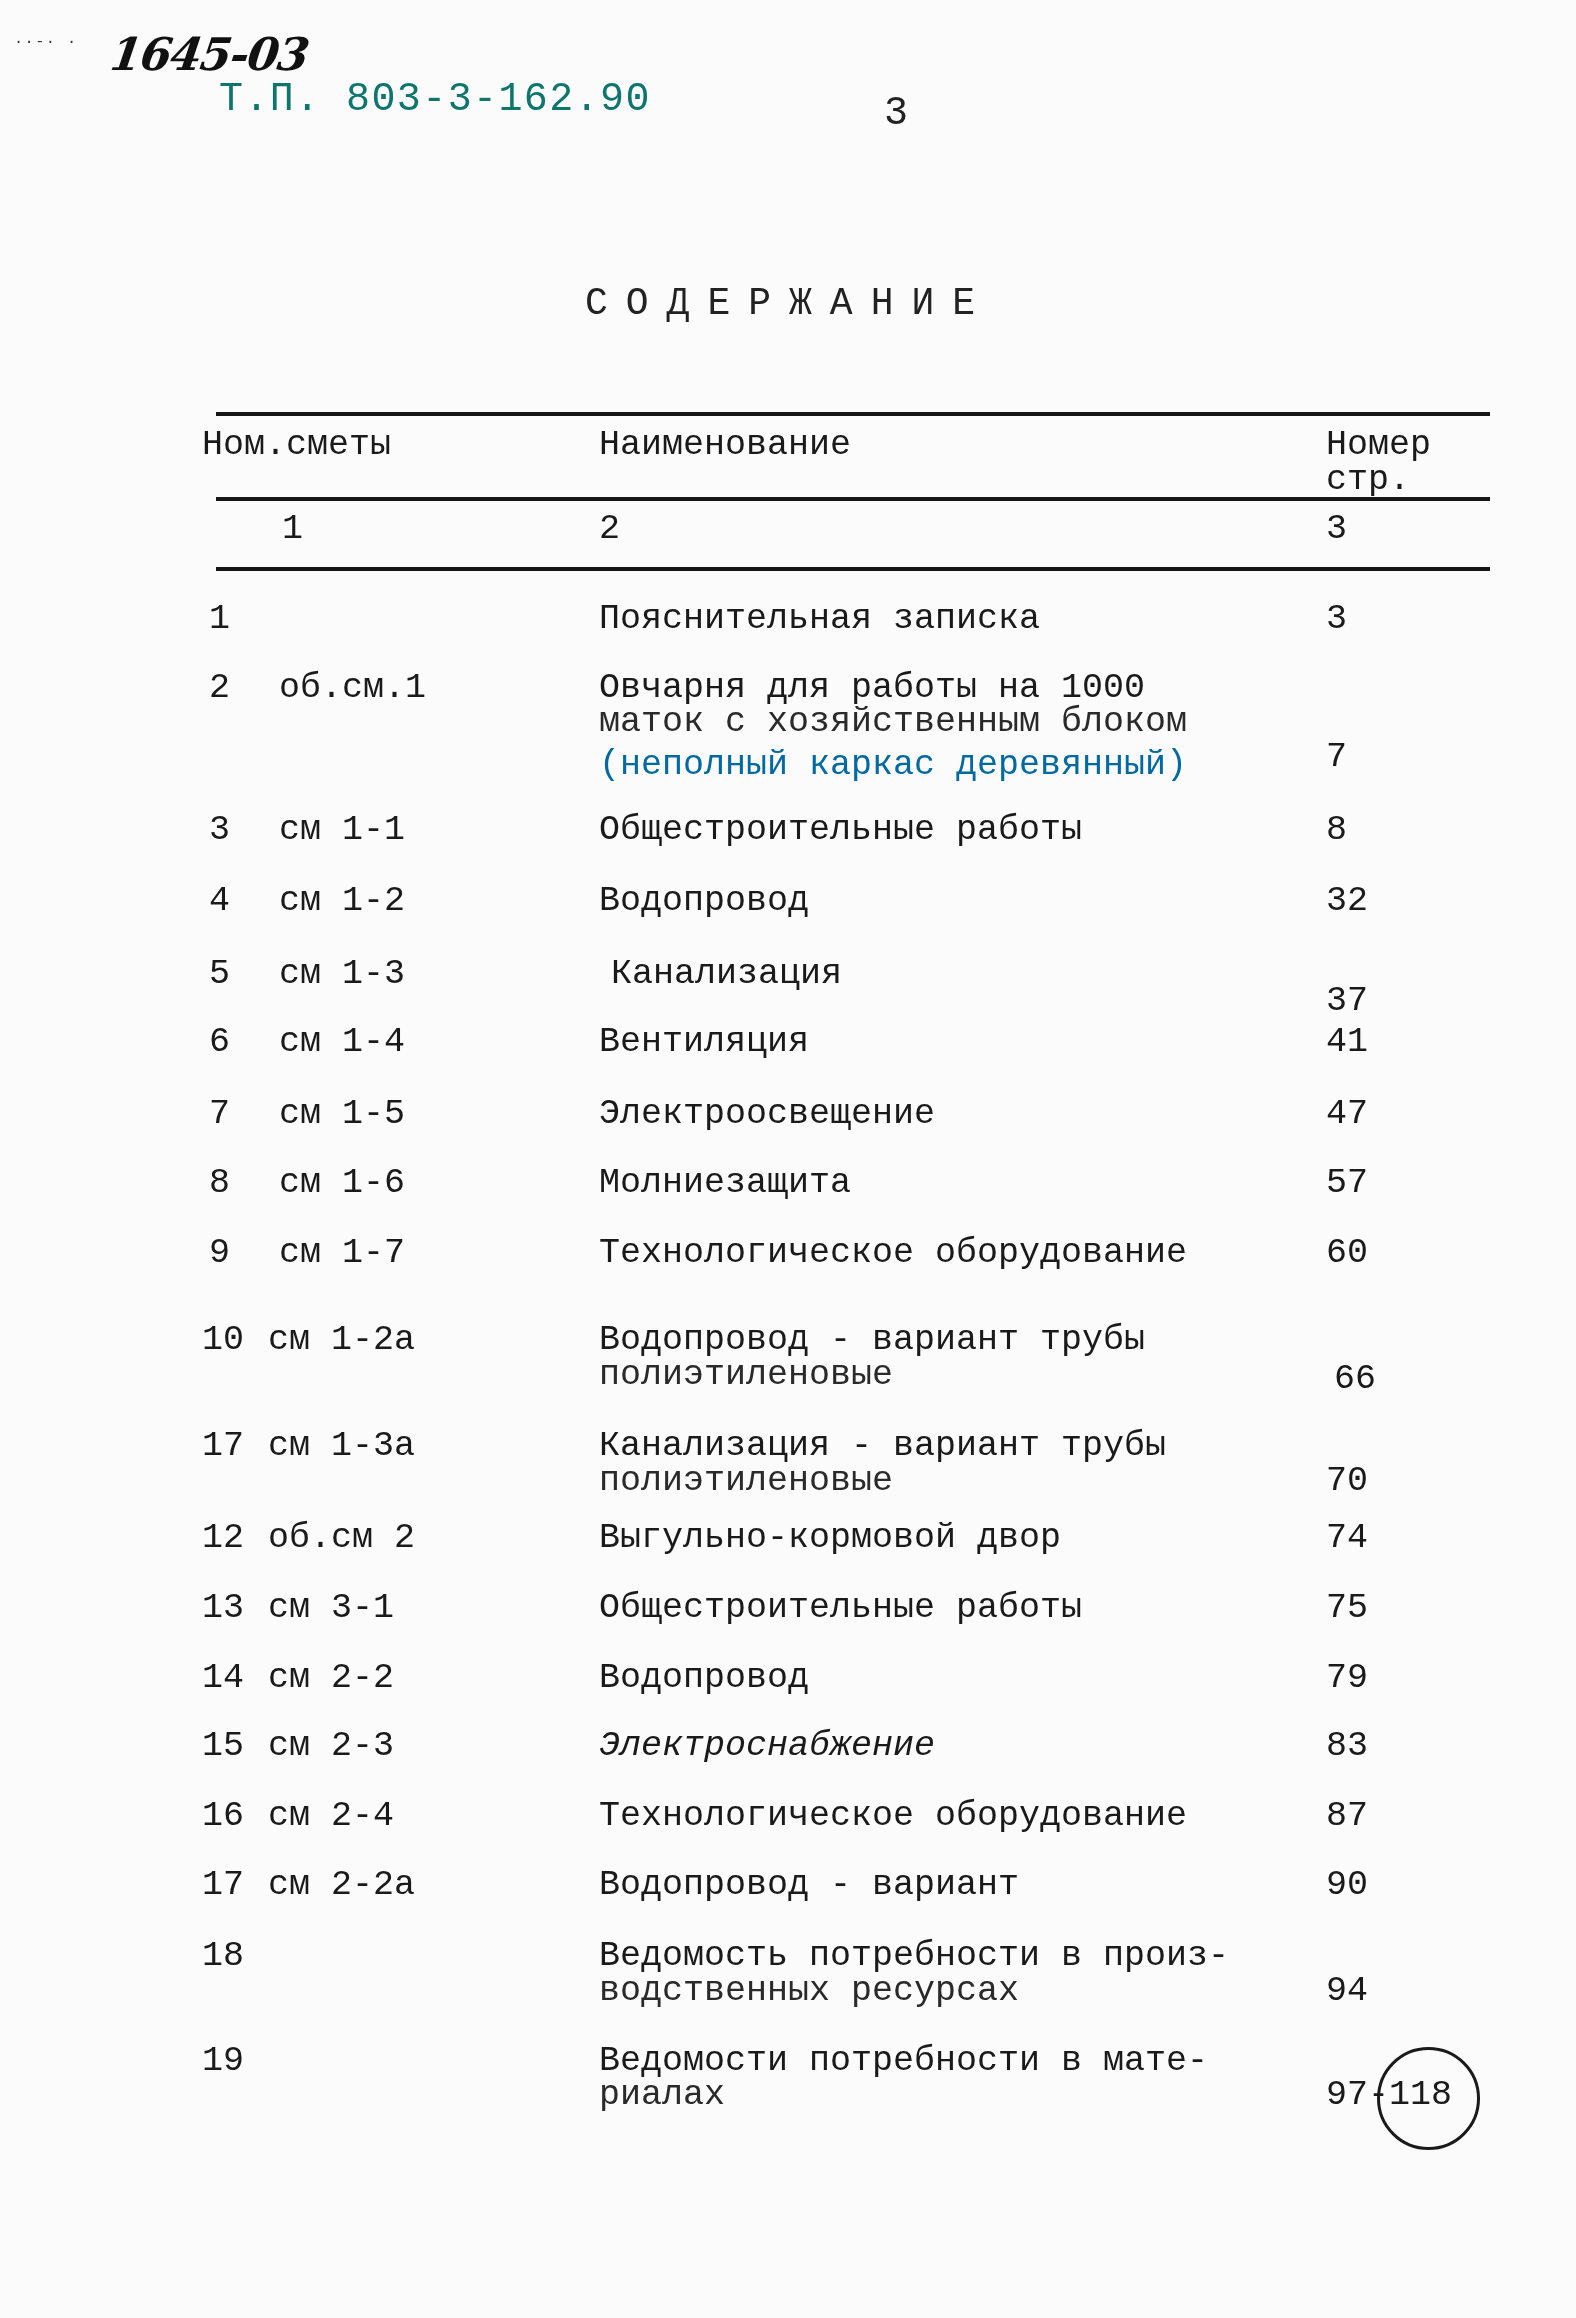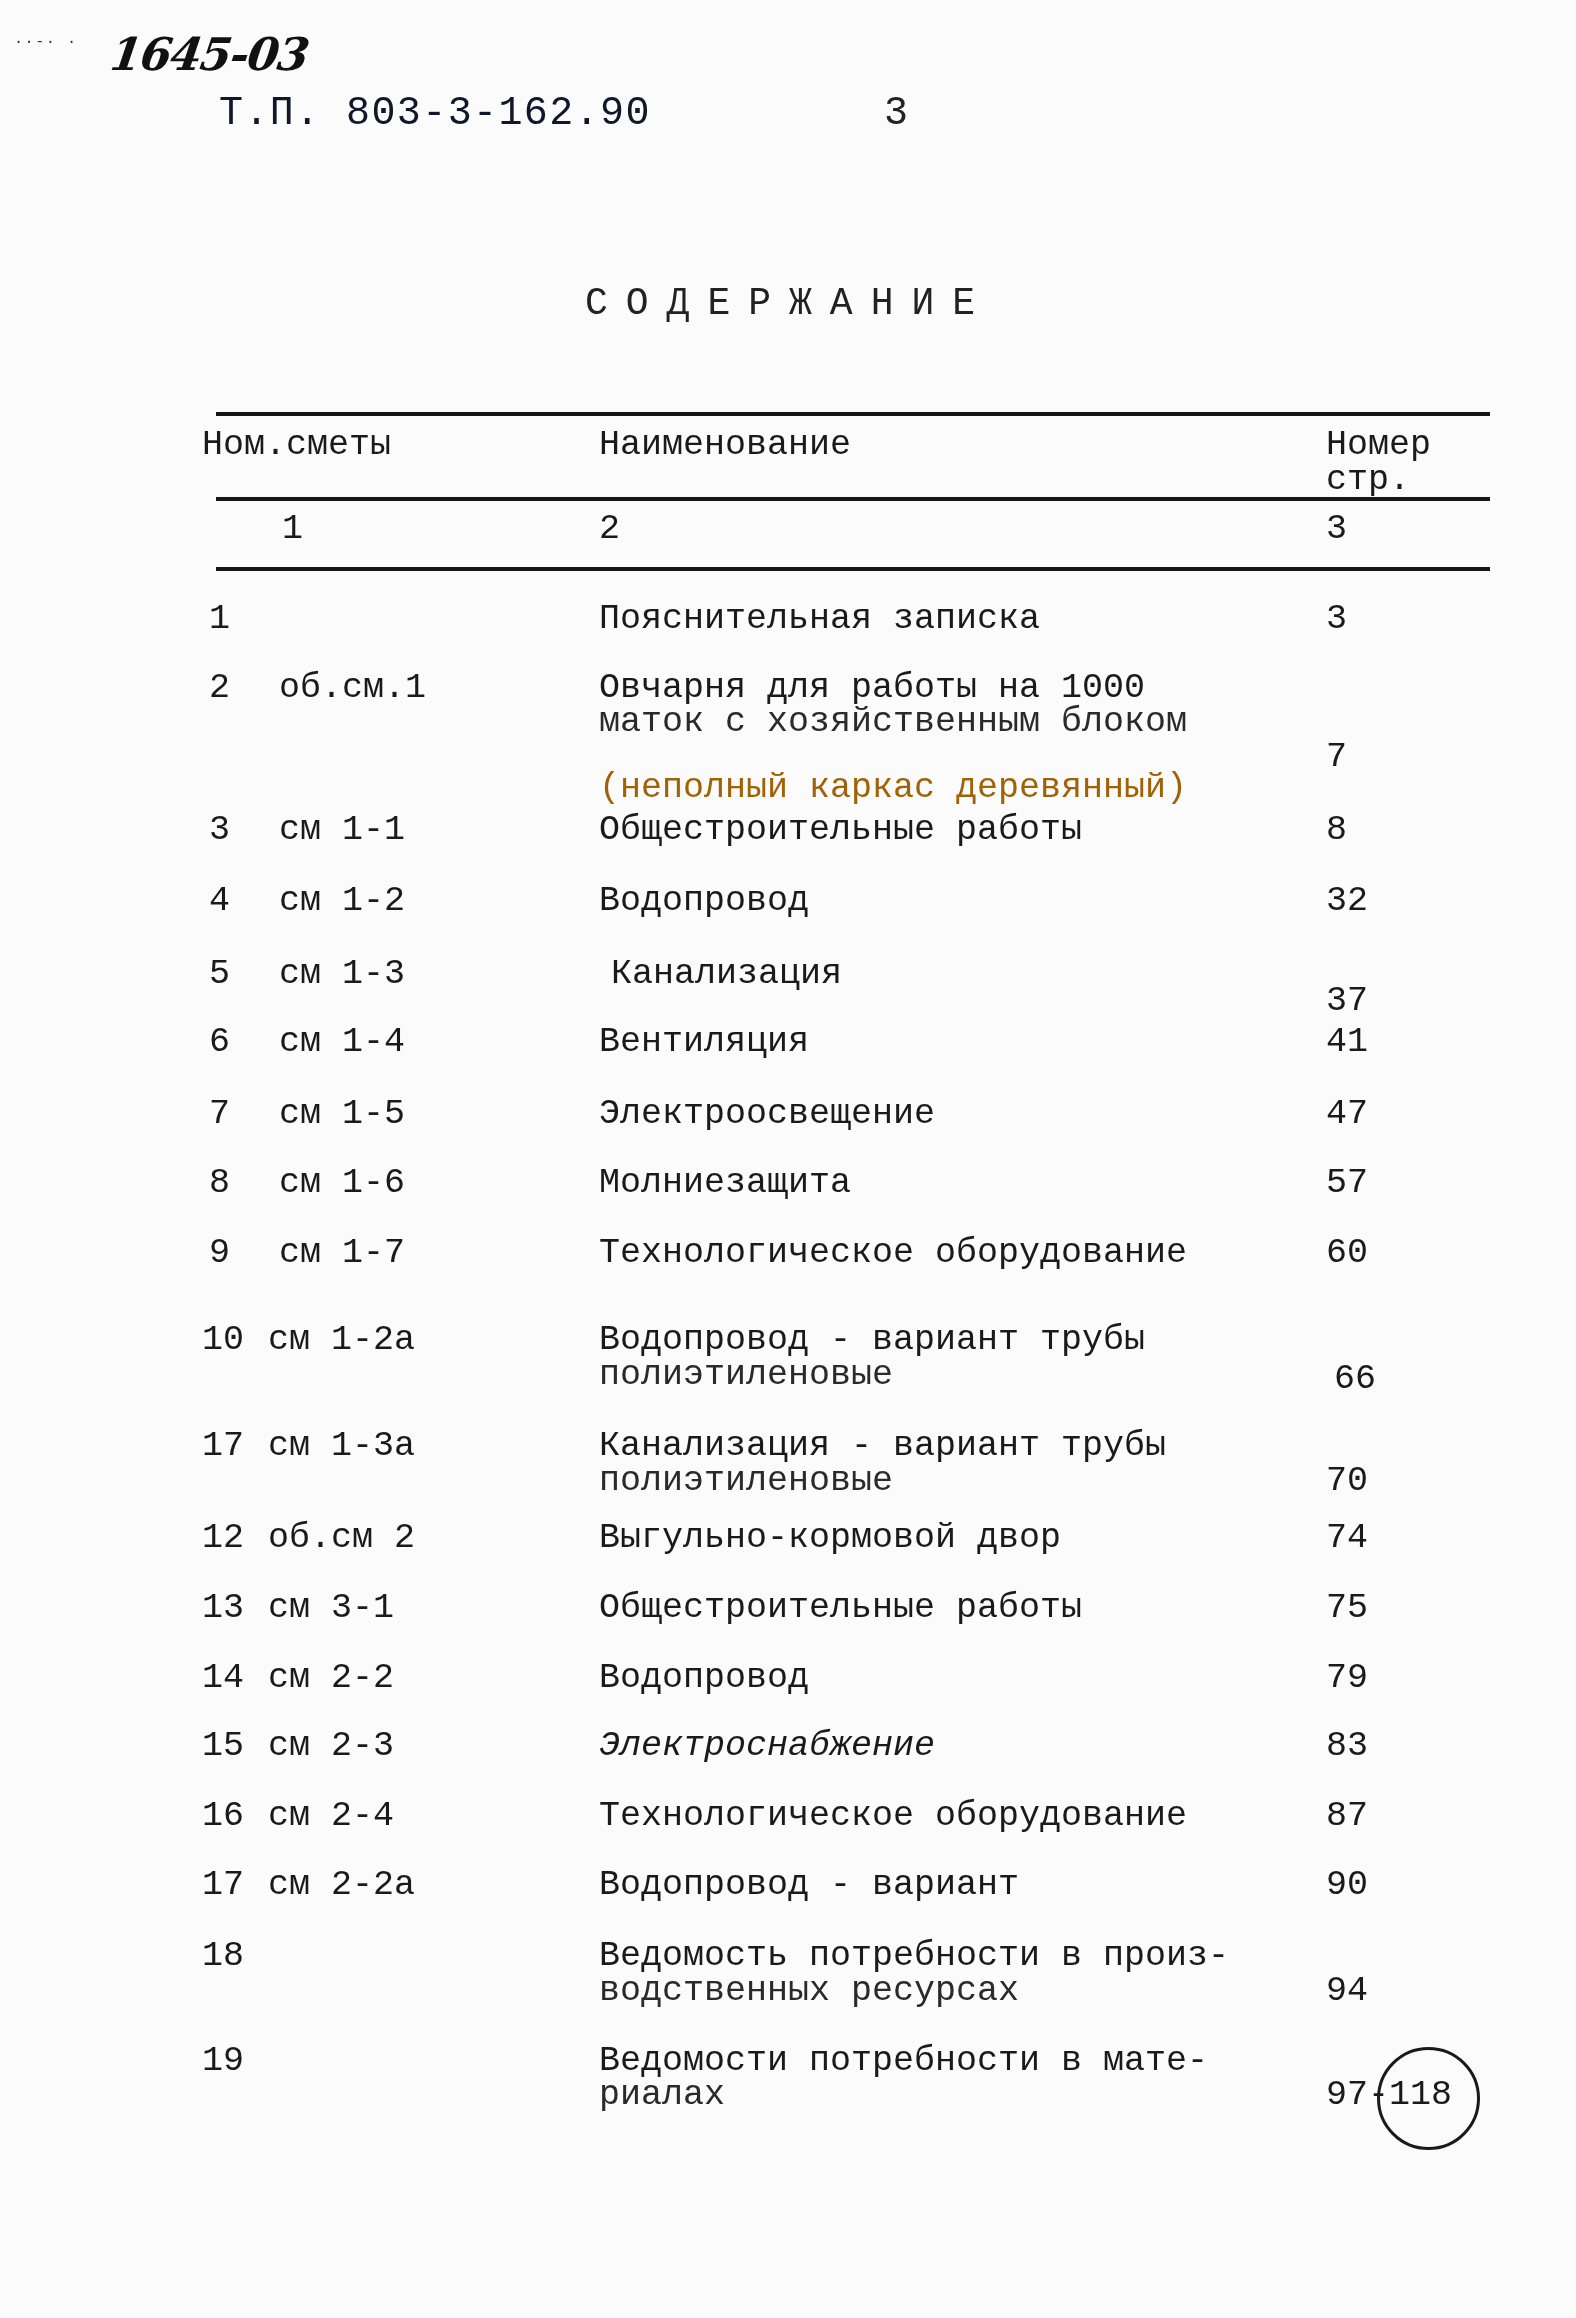--- a/index.html
+++ b/index.html
@@ -2,21 +2,21 @@
 <html style="font-size:11px"><head>
 <meta charset="utf-8">
 <style>
   html, body { margin: 0; padding: 0; background: #fbfbfb; }
   body { width: 1576px; height: 2319px; position: relative; overflow: hidden;
          font-family: "Liberation Mono", "DejaVu Sans Mono", monospace; color: #1a1a1a; }
   .abs { position: absolute; white-space: nowrap; }
   .handwritten { left: 111px; top: 28px; font-family: "DejaVu Serif", serif; font-style: italic;
                  font-size: 45px; font-weight: bold; letter-spacing: -1.4px; color: #111; transform: skewX(-8deg); }
   .ticks { left: 14px; top: 33px; font-size: 15.3px; color: #333; letter-spacing: 1.4px; }
-  .doc-code { left: 219px; top: 91px; font-size: 40px; color: #0f172a; letter-spacing: 1.4px; }
+  .doc-code { left: 219px; top: 77px; font-size: 40px; color: #0f766e; letter-spacing: 1.4px; }
   .page-num { left: 884px; top: 91px; font-size: 40px; color: #222; }
   .title { left: 585px; top: 282px; font-size: 38px; letter-spacing: 18px; color: #222; }
   .rule { position: absolute; left: 216px; width: 1274px; height: 4.2px; background: #161616; }
   .hdr { font-size: 33px; color: #222; }
   .cell { position: absolute; font-size: 35px; line-height: 35px; color: #1a1a1a; white-space: pre; }
   .c1 { left: 202px; }
   .c2 { left: 599px; }
   .c3 { left: 1326px; }
   .stamp { position: absolute; left: 1377px; top: 2047px; width: 97px; height: 97px;
            border: 3.5px solid #1a1a1a; border-radius: 50%; }
@@ -46,21 +46,21 @@
       <div class="cell " style="top: 602px;;left:279px"></div>
     </div>
     <div class="cell c2" style="top: 602px;">Пояснительная записка</div>
     <div class="cell c3" style="top: 602px;">3</div>
     <div>
       <div class="cell " style="top: 671px;;left:209px">2</div>
       <div class="cell " style="top: 671px;;left:279px">об.см.1</div>
     </div>
     <div class="cell c2" style="top: 671px;">Овчарня для работы на 1000</div>
     <div class="cell c2" style="top: 705px;;color:#2a2a2a">маток с хозяйственным блоком</div>
-    <div class="cell c2" style="top: 771px;;color:#a16207">(неполный каркас деревянный)</div>
+    <div class="cell c2" style="top: 748px;;color:#0369a1">(неполный каркас деревянный)</div>
     <div class="cell c3" style="top: 740px;">7</div>
     <div>
       <div class="cell " style="top: 813px;;left:209px">3</div>
       <div class="cell " style="top: 813px;;left:279px">см 1-1</div>
     </div>
     <div class="cell c2" style="top: 813px;">Общестроительные работы</div>
     <div class="cell c3" style="top: 813px;">8</div>
     <div>
       <div class="cell " style="top: 884px;;left:209px">4</div>
       <div class="cell " style="top: 884px;;left:279px">см 1-2</div>

